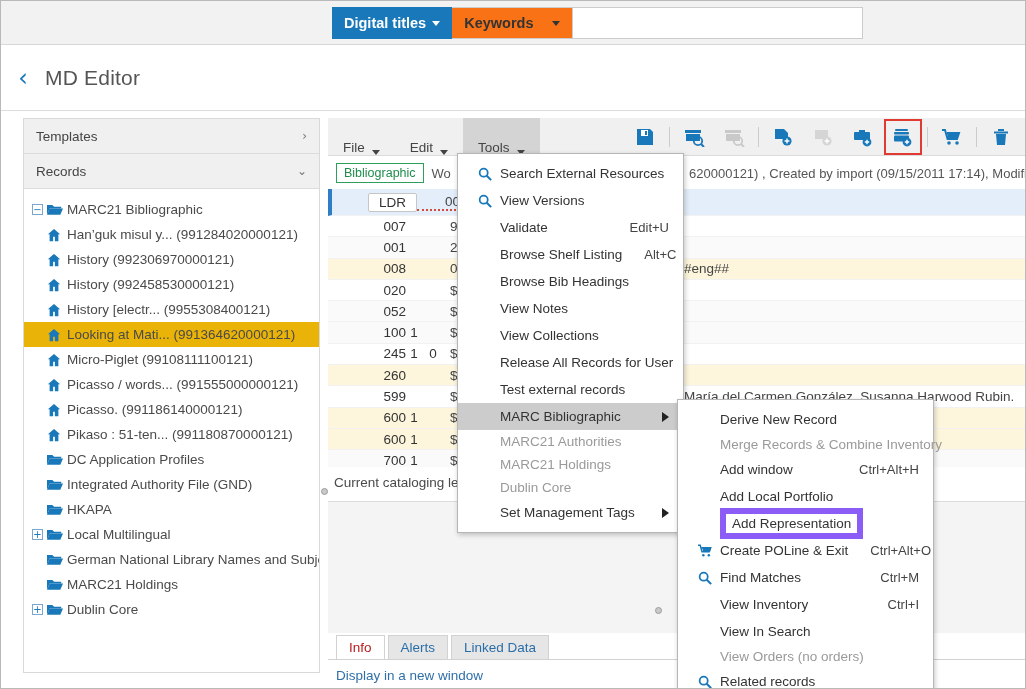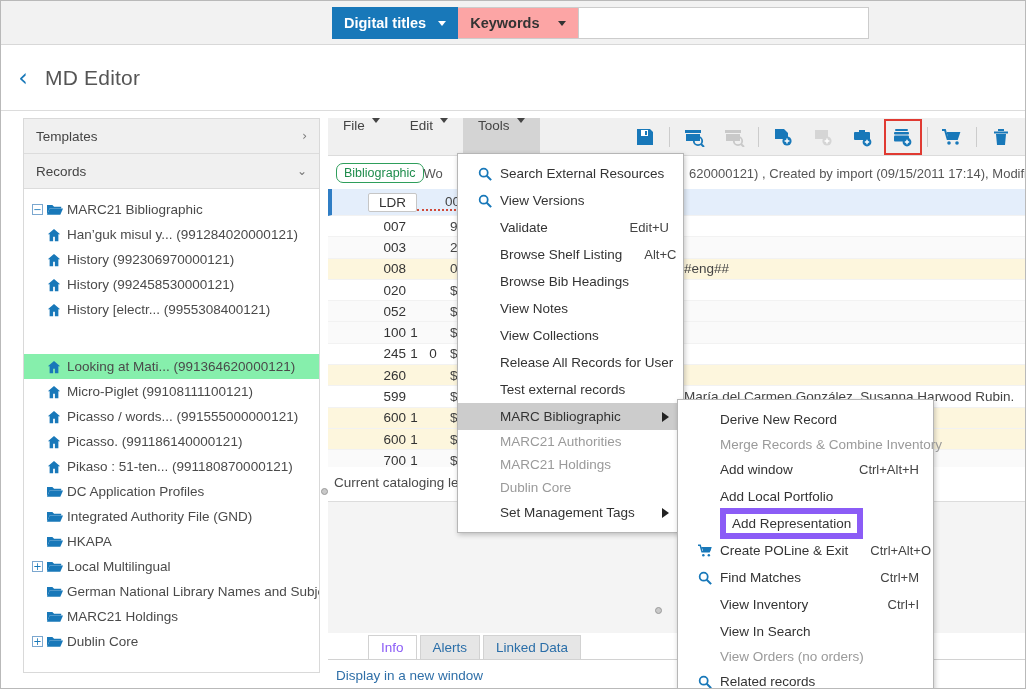--- a/index.html
+++ b/index.html
@@ -23,25 +23,25 @@
     background: #f2f2f2;
     border-bottom: 1px solid #d8d8d8;
   }
   .search-group {
     position: absolute; left: 331px; top: 6px; height: 32px;
     display: flex; align-items: stretch;
   }
   .sg-primary {
     background: #1878b9; color: #ffffff;
     font-size: 14.5px; font-weight: bold;
-    display: flex; align-items: center; gap: 12px;
+    display: flex; align-items: center; gap: 6px;
     padding: 0 12px; cursor: pointer;
   }
   .sg-secondary {
-    background: #fca5a5; color: #333; border: 1px solid #ccc; border-left: none;
+    background: #f97316; color: #333; border: 1px solid #ccc; border-left: none;
     font-size: 14.5px; font-weight: bold;
     display: flex; align-items: center; gap: 18px;
     padding: 12px 12px; cursor: pointer;
   }
   .sg-input {
     background: #ffffff; border: 1px solid #ccc; border-left: none;
     width: 290px;
   }
   .caret-down {
     width: 0; height: 0;
@@ -81,21 +81,21 @@
     background: #f0f0f0; border-bottom: 1px solid #dcdcdc;
     cursor: pointer; justify-content: space-between;
   }
   .acc-row .chev { color: #777; font-size: 12px; font-family: "DejaVu Sans", sans-serif; }
 
   .tree { padding: 8px 0 0 0; font-size: 13.5px; color: #4a4a4a; }
   .tnode {
     display: flex; align-items: center; height: 25px;
     padding-left: 8px; white-space: nowrap; cursor: pointer;
   }
-  .tnode.sel { background: #86efac; margin-top: 32px; }
+  .tnode.sel { background: #eab308; }
   .tog {
     width: 11px; height: 11px; border: 1px solid #7ba7cf;
     background: #fff; color: #1878b9; font-size: 10px; line-height: 9px;
     text-align: center; margin-right: 4px; flex: none;
     font-family: "DejaVu Sans", sans-serif;
   }
   .tog.blank { border: none; background: transparent; }
   .ind { width: 15px; flex: none; }
   .icn { width: 18px; flex: none; display:flex; align-items:center; }
   .lbl { padding-left: 2px; }
@@ -105,21 +105,21 @@
     position: absolute; left: 327px; top: 117px;
     width: 699px; height: 572px;
     background: #ffffff;
   }
   .menubar {
     position: absolute; left: 0; top: 0; width: 699px; height: 38px;
     background: #f0f0f0; border-bottom: 1px solid #dcdcdc;
     display: flex; align-items: stretch;
   }
   .mb-item {
-    display: flex; align-items: flex-start; gap: 7px;
+    display: flex; align-items: flex-end; gap: 7px;
     padding: 0 15px; font-size: 13.5px; color: #444; cursor: pointer;
   }
   .mb-item.open { background: #d4d4d4; }
   .tb-icons {
     margin-left: auto; display: flex; align-items: center; gap: 0px;
     padding-right: 6px;
   }
   .tb-btn {
     width: 40px; height: 38px; display: flex; align-items: center;
     justify-content: center; cursor: pointer;
@@ -127,22 +127,22 @@
   .tb-btn.hi { outline: 2px solid #e03a32; outline-offset: -3px; }
   .tb-sep { width: 1px; height: 20px; background: #cccccc; margin: 0 4px; }
 
   
   .rec-head {
     position: absolute; left: 0; top: 39px; width: 699px; height: 32px;
     display: flex; align-items: center; padding-left: 8px;
     font-size: 13px; color: #555; white-space: nowrap; overflow: hidden;
   }
   .pill {
-    border: 1px solid #2e9e5b; color: #1f8c4c; border-radius: 7px;
-    padding: 2px 7px; font-size: 12.5px; background: #fff;
+    border: 1px solid #2e9e5b; color: #1f8c4c; border-radius: 0;
+    padding: 2px 7px; font-size: 12.5px; margin-right: 8px; background: #fff;
   }
 
   
   .marc {
     position: absolute; left: 0; top: 71px; width: 699px; height: 278px;
     font-size: 13.5px; color: #333; overflow: hidden;
   }
   .mrow {
     display: flex; align-items: center; height: 21.3px;
     border-bottom: 1px solid #f2f2f2;
@@ -178,21 +178,21 @@
   }
   .tabstrip {
     position: absolute; left: 0; top: 515px; width: 699px; height: 26px;
     display: flex; align-items: flex-end; padding-left: 8px;
   }
   .tab {
     height: 24px; padding: 0 12px; font-size: 13.5px; color: #2a6ea8;
     background: #e6e6e6; border: 1px solid #d2d2d2; border-bottom: none;
     display: flex; align-items: center; cursor: pointer; margin-right: 3px;
   }
-  .tab.active { background: #ffffff; color: #8b5cf6; margin-left: 32px; }
+  .tab.active { background: #ffffff; color: #b91c1c; }
   .tabcontent {
     position: absolute; left: 0; top: 541px; width: 699px; height: 31px;
     border-top: 1px solid #d2d2d2; background: #fff;
     display: flex; align-items: center; padding-left: 8px;
   }
   .tablink { color: #2f6fa8; font-size: 13.5px; cursor: pointer; }
 
   
   .split-dot {
     position: absolute; width: 7px; height: 7px; border-radius: 50%;
@@ -540,21 +540,21 @@
         </div>
         <div class="mrow " style="position: relative;">
           <span class="m-ico"></span>
           <span class="m-tag">007</span>
           <span class="m-i1"></span>
           <span class="m-i2"></span>
           <span class="m-val">991</span>
         </div>
         <div class="mrow alt" style="position: relative;">
           <span class="m-ico"></span>
-          <span class="m-tag">003</span>
+          <span class="m-tag">001</span>
           <span class="m-i1"></span>
           <span class="m-i2"></span>
           <span class="m-val">201</span>
         </div>
         <div class="mrow warn" style="position: relative;">
           <span class="m-ico"></span>
           <span class="m-tag">008</span>
           <span class="m-i1"></span>
           <span class="m-i2"></span>
           <span class="m-val">030</span>

